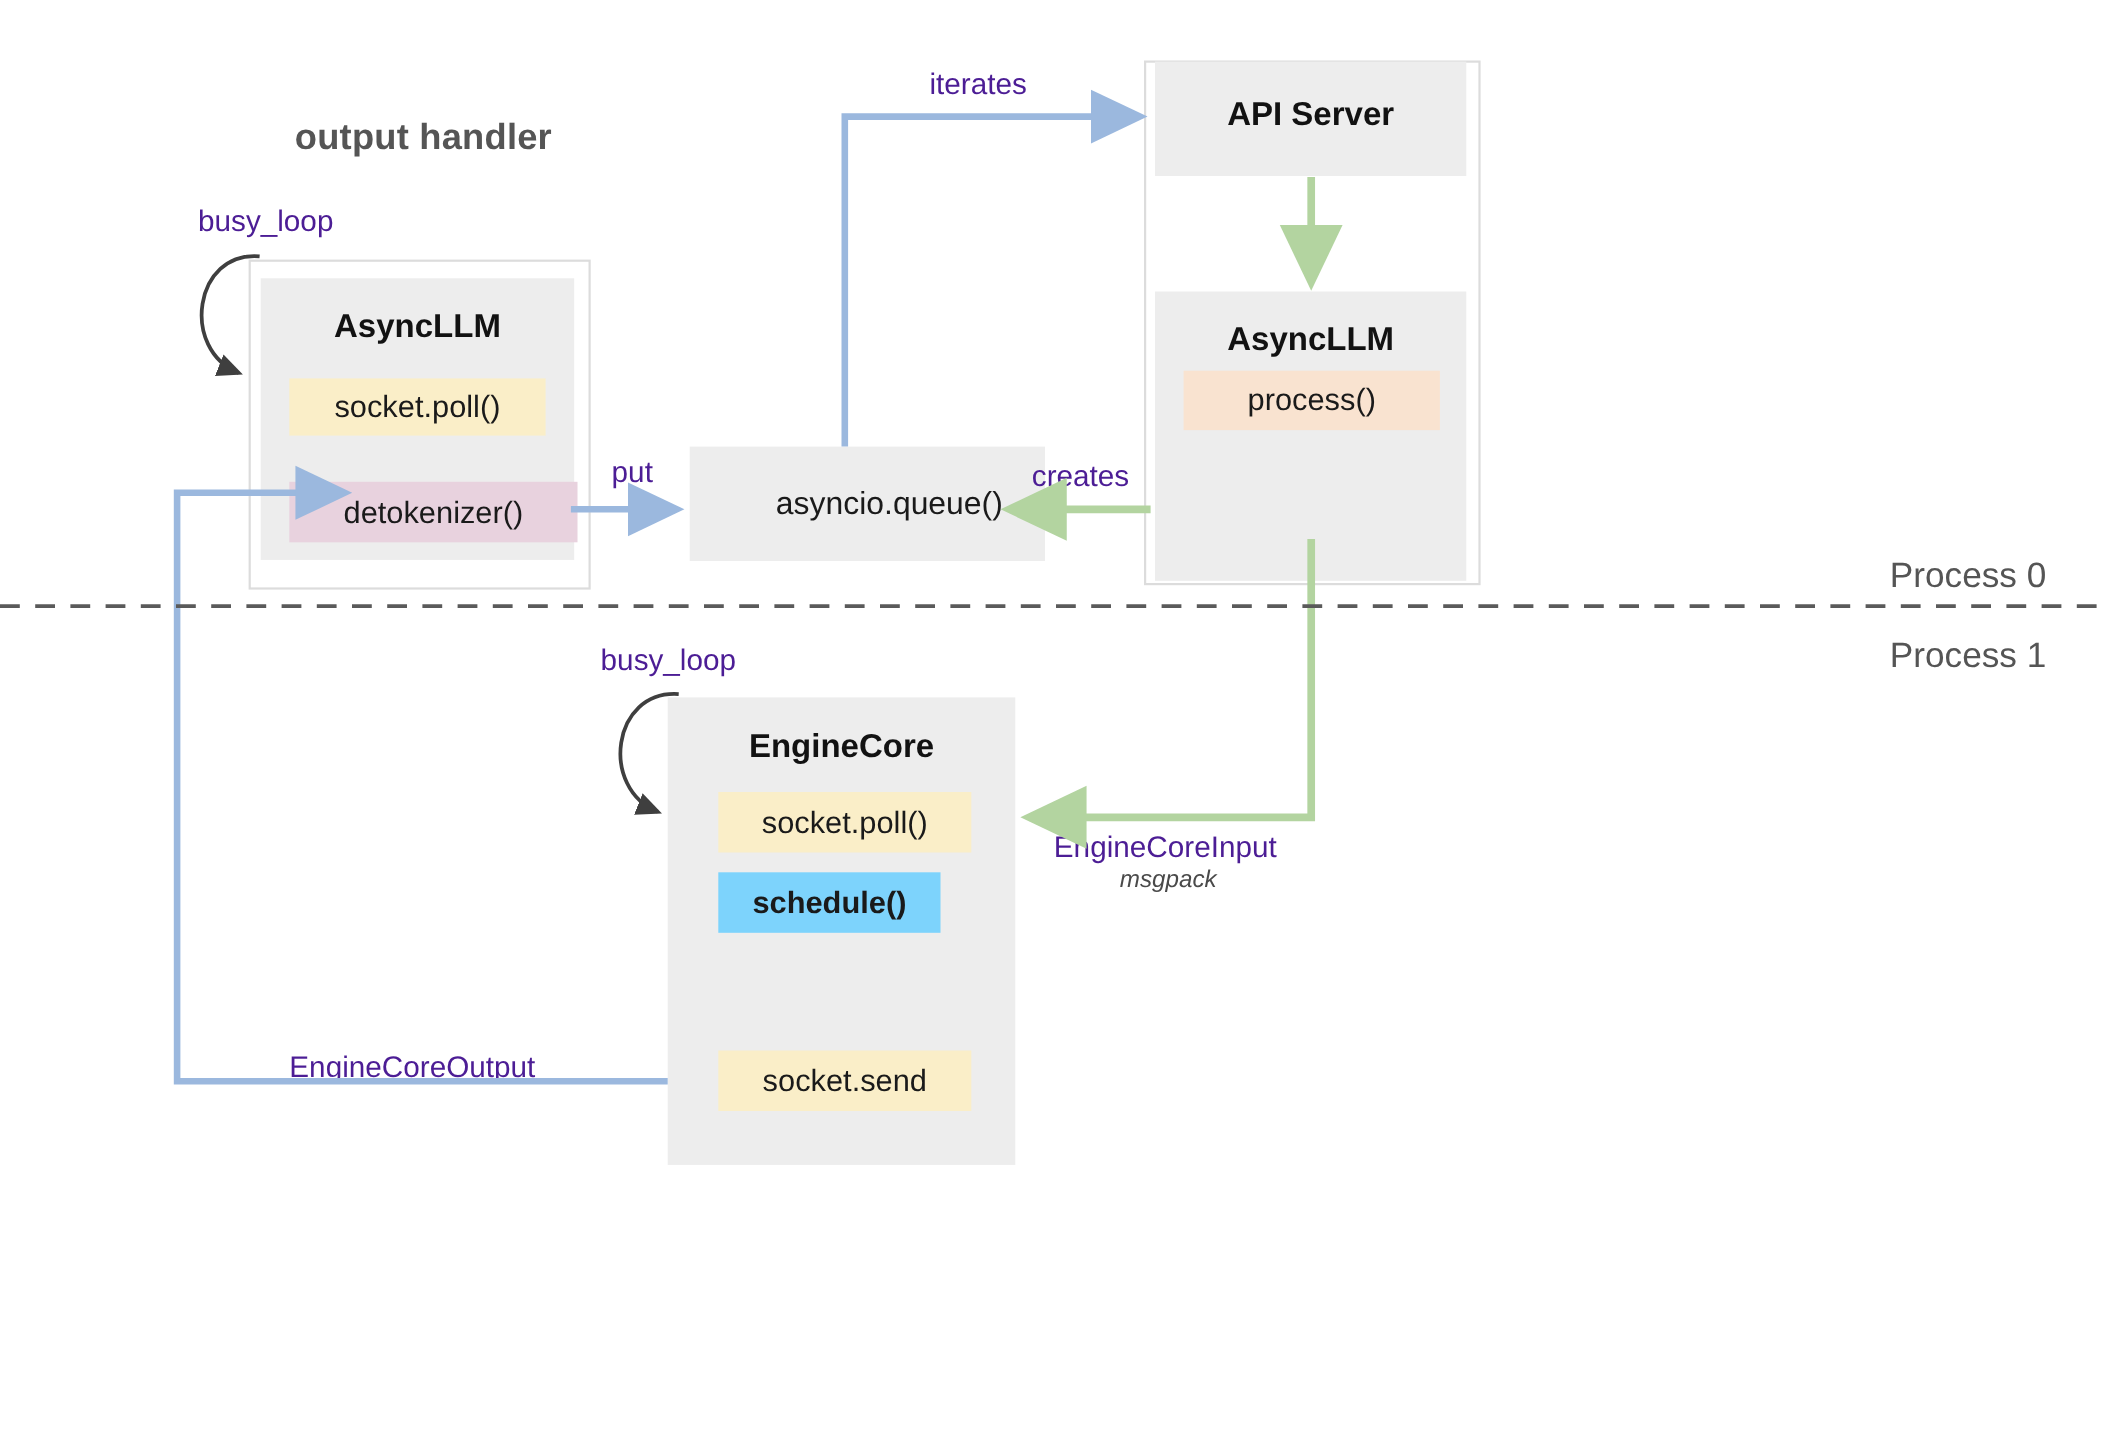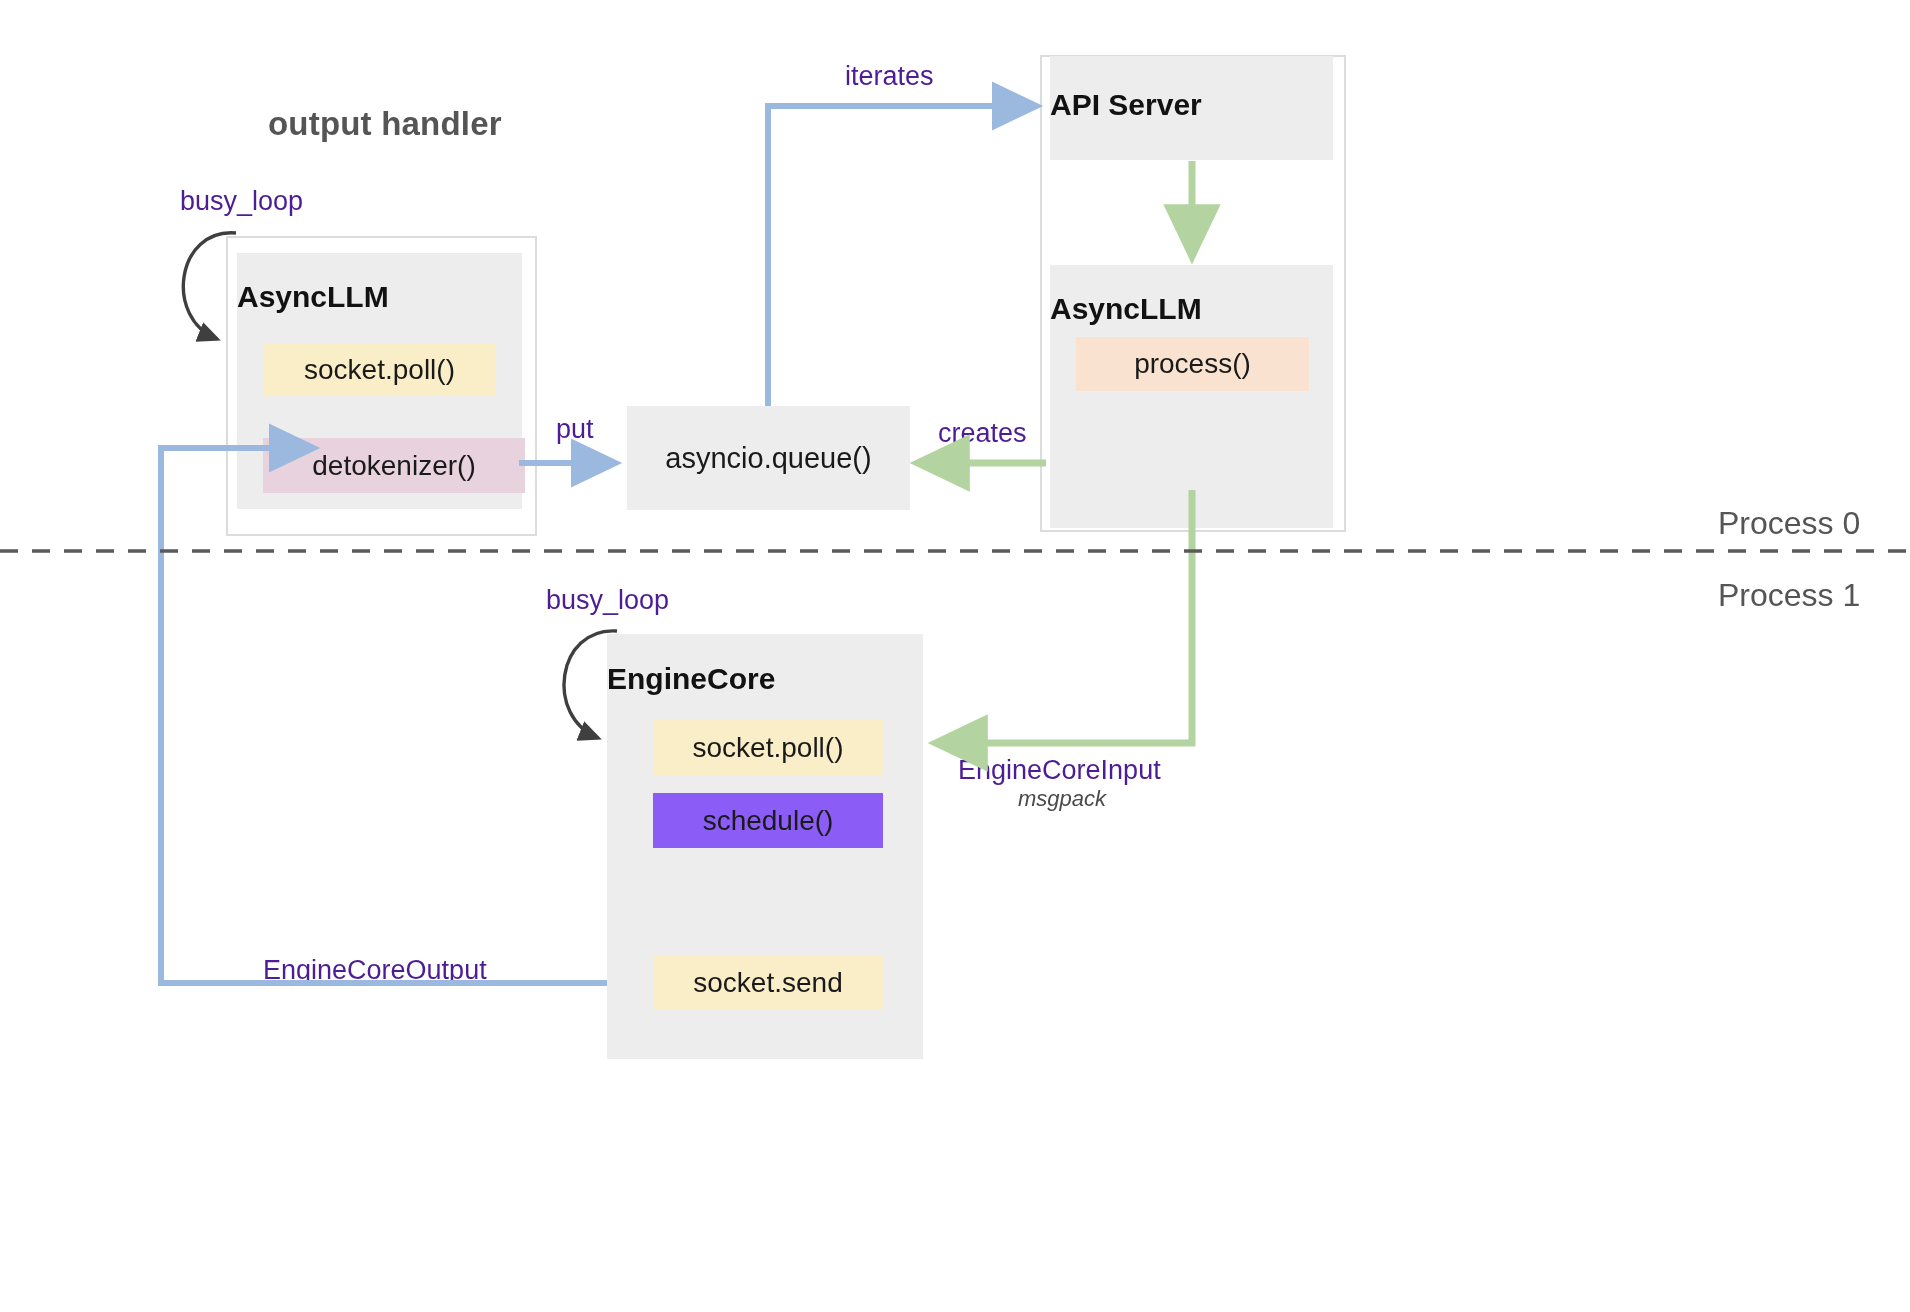--- a/index.html
+++ b/index.html
@@ -3,28 +3,28 @@
 <meta charset="utf-8">
 <style>
   html,body{margin:0;padding:0;background:#ffffff;}
   body{width:1910px;height:1312px;position:relative;overflow:hidden;
        font-family:"Liberation Sans","DejaVu Sans",sans-serif;}
   #stage{position:absolute;inset:0;width:1910px;height:1312px;}
   .abs{position:absolute;}
   .ttl{font-weight:bold;color:#555555;font-size:33px;letter-spacing:.2px;white-space:nowrap;}
   .grpbox{border:2px solid #dcdcdc;background:transparent;}
   .graybox{background:#ededed;}
-  .hdr{font-weight:bold;color:#121212;font-size:30px;white-space:nowrap;}
+  .hdr{font-weight:bold;color:#121212;font-size:30px;text-align:center;white-space:nowrap;}
   .chip{display:flex;align-items:center;justify-content:center;
         font-size:28px;color:#1a1a1a;white-space:nowrap;}
   .lbl{font-size:27px;color:#4c1d95;white-space:nowrap;}
   .lbl-it{font-size:22px;color:#4a4a4a;font-style:italic;white-space:nowrap;text-align:center;}
   .proc{font-size:32px;color:#555555;white-space:nowrap;}
   .boxlabel{display:flex;align-items:center;justify-content:center;
-            font-size:29px;color:#1a1a1a;white-space:nowrap;}
+            font-size:29px;color:#1a1a1a;white-space:nowrap;padding-left:40px;}
   svg.overlay{position:absolute;left:0;top:0;width:1910px;height:1312px;
               pointer-events:none;overflow:visible;}
 </style>
 </head>
 <body>
 
 <div id="stage">
 
   <div class="abs ttl" style="left:268px;top:105px;">output handler</div>
 
@@ -48,21 +48,21 @@
     <div class="hdr" style="position:absolute;left:0;top:27px;width:283px;">AsyncLLM</div>
     <div class="chip" style="position:absolute;left:26px;top:72px;width:233px;height:54px;background:#f9e3d0;">process()</div>
   </div>
 
   <div class="abs proc" style="left:1718px;top:505px;">Process 0</div>
   <div class="abs proc" style="left:1718px;top:577px;">Process 1</div>
 
   <div class="abs graybox" style="left:607px;top:634px;width:316px;height:425px;">
     <div class="hdr" style="position:absolute;left:0;top:28px;width:316px;">EngineCore</div>
     <div class="chip" style="position:absolute;left:46px;top:86px;width:230px;height:55px;background:#faeec8;">socket.poll()</div>
-    <div class="chip" style="position:absolute;left:46px;top:159px;width:230px;height:55px;background:#8b5cf6;">schedule()</div>
+    <div class="chip" style="position:absolute;left:46px;top:159px;width:202px;height:55px;background:#7dd3fc;font-weight:bold;">schedule()</div>
     <div class="chip" style="position:absolute;left:46px;top:321px;width:230px;height:55px;background:#faeec8;">socket.send</div>
   </div>
 
   <div class="abs lbl" style="left:180px;top:186px;">busy_loop</div>
   <div class="abs lbl" style="left:546px;top:585px;">busy_loop</div>
   <div class="abs lbl" style="left:845px;top:61px;">iterates</div>
   <div class="abs lbl" style="left:556px;top:414px;">put</div>
   <div class="abs lbl" style="left:938px;top:418px;">creates</div>
   <div class="abs lbl" style="left:958px;top:755px;">EngineCoreInput</div>
   <div class="abs lbl-it" style="left:958px;top:786px;width:208px;">msgpack</div>

